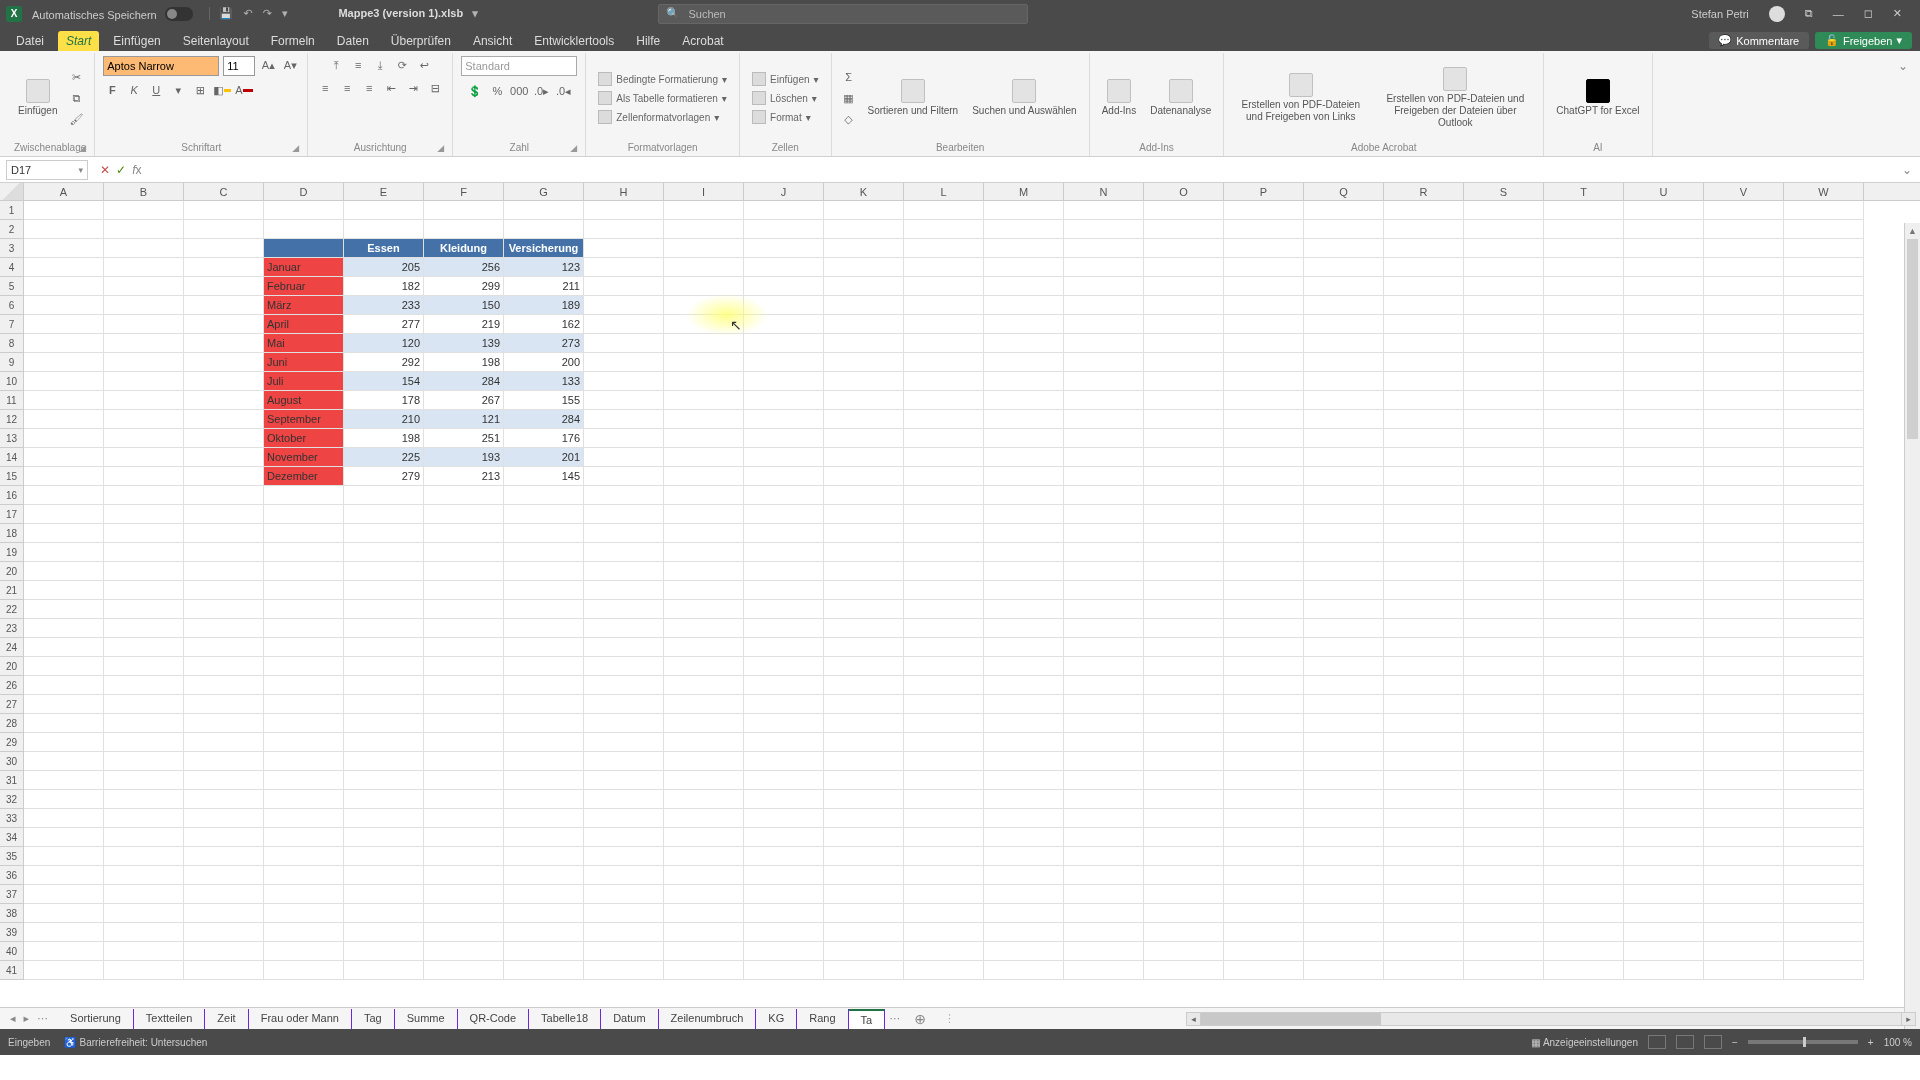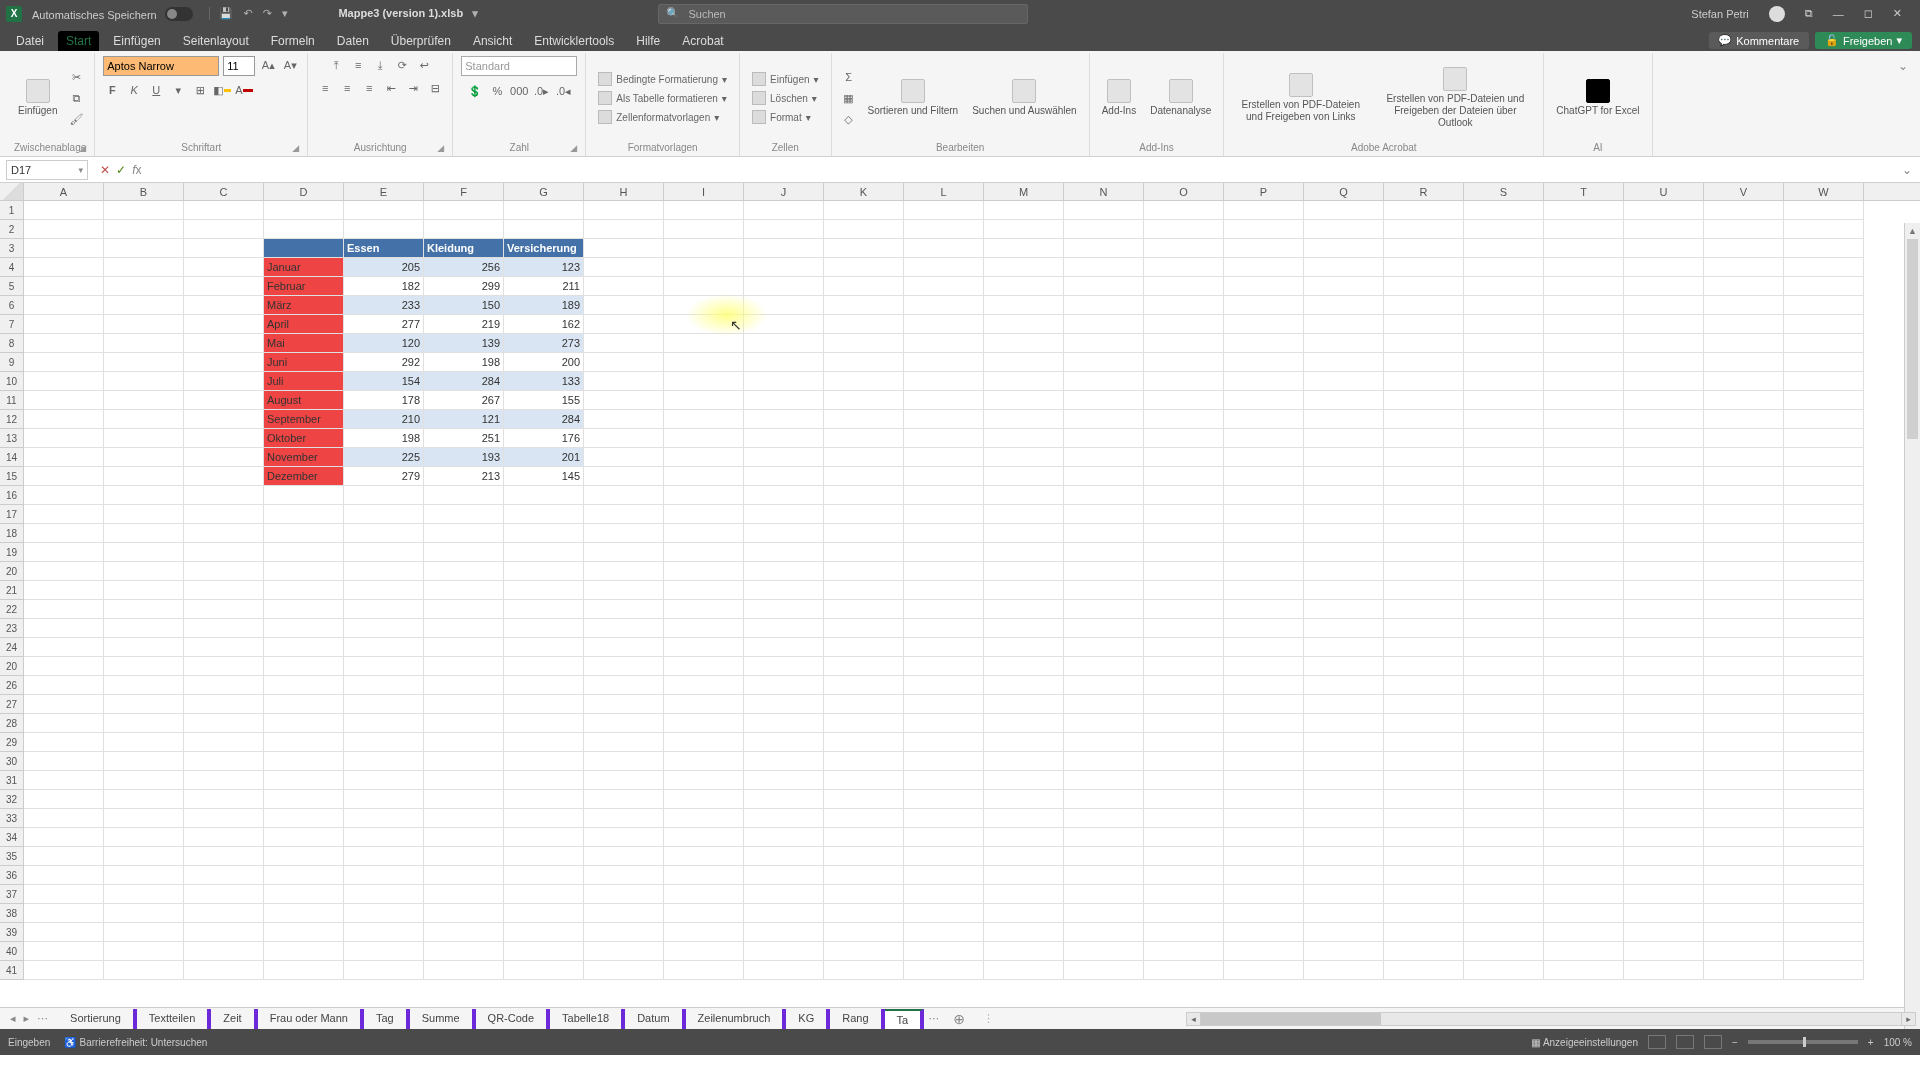--- a/index.html
+++ b/index.html
@@ -15,21 +15,21 @@
 .qat span { opacity: .8; }
 .filename { margin-left: 41px; color: #ddd; font-weight: bold; }
 .filename .drop { margin-left: 6px; opacity: .7; }
 .searchbox { margin-left: 180px; width: 370px; height: 20px; background: #5a5a5a; border: 1px solid #666; border-radius: 2px; display: flex; align-items: center; padding: 0 8px; gap: 8px; color: #bbb; }
 .winctl { margin-left: auto; display: flex; gap: 20px; align-items: center; padding-right: 12px; }
 .avatar { width: 16px; height: 16px; background: #ddd; border-radius: 50%; }
 
 
 .ribbontabs { height: 24px; background: #4a4a4a; display: flex; align-items: flex-end; padding: 0 8px; gap: 6px; font-size: 12px; }
 .ribbontabs .tab { padding: 3px 8px; color: #ddd; cursor: pointer; }
-.ribbontabs .tab.active { background: #000000; color: #217346; border-radius: 3px 3px 0 0; }
+.ribbontabs .tab.active { background: #fde047; color: #217346; border-radius: 3px 3px 0 0; font-style: italic; }
 .ribbontabs .endbtns { margin-left: auto; display: flex; gap: 6px; padding-bottom: 2px; }
 .pillbtn { background: #5a5a5a; color: #fff; padding: 2px 10px; border-radius: 3px; font-size: 11px; display: flex; align-items: center; gap: 4px; }
 .pillbtn.green { background: #2e8b57; }
 
 
 .ribbon { height: 106px; background: #f5f5f5; border-bottom: 1px solid #d0d0d0; display: flex; padding: 2px 6px 0; }
 .group { border-right: 1px solid #dcdcdc; padding: 3px 8px 0; display: flex; flex-direction: column; }
 .group .gbody { flex: 1; display: flex; align-items: center; gap: 6px; }
 .group .glabel { text-align: center; font-size: 10px; color: #888; padding: 2px 0 3px; position: relative; }
 .group .glabel .dlg { position: absolute; right: 0; bottom: 3px; font-size: 9px; color: #999; }
@@ -60,35 +60,35 @@
 
 .colhead { display: flex; background: #f0f0f0; border-bottom: 1px solid #ccc; height: 18px; }
 .selectall { width: 24px; border-right: 1px solid #ccc; background: linear-gradient(135deg, #f0f0f0 50%, #ddd 50%); }
 .ch { width: 80px; border-right: 1px solid #ccc; text-align: center; font-size: 11px; color: #555; line-height: 18px; }
 
 
 .gridwrap { position: relative; height: 806px; overflow: hidden; }
 .gridrow { display: flex; height: 19px; }
 .rh { width: 24px; background: #f0f0f0; border-right: 1px solid #ccc; border-bottom: 1px solid #ccc; text-align: center; font-size: 10px; color: #555; line-height: 19px; }
 .cell { width: 80px; border-right: 1px solid #e0e0e0; border-bottom: 1px solid #e0e0e0; padding: 0 3px; font-size: 11px; line-height: 19px; overflow: hidden; white-space: nowrap; }
-.cell.hdr { background: #4472a8; color: #fff; font-weight: bold; text-align: left; }
+.cell.hdr { background: #4472a8; color: #fff; font-weight: bold; text-align: center; }
 .cell.hdr.first { text-align: left; }
 .cell.lbl { background: #ef4444; }
 .cell.val { text-align: right; }
 .cell.val.band { background: #d9e5f2; }
 
 
 .highlight { position: absolute; left: 686px; top: 93px; width: 82px; height: 42px; background: radial-gradient(ellipse at center, rgba(255,255,120,.85), rgba(255,255,120,0) 70%); border-radius: 50%; pointer-events: none; }
 .cursor { position: absolute; left: 730px; top: 116px; font-size: 14px; pointer-events: none; }
 
 
 .sheetbar { height: 22px; background: #f5f5f5; border-top: 1px solid #ccc; display: flex; align-items: center; font-size: 11px; }
 .sheetnav { display: flex; gap: 8px; padding: 0 10px; color: #888; }
 .sheettabs { display: flex; }
-.stab { padding: 3px 12px; border-right: 4px solid #6d28d9; color: #444; cursor: pointer; }
+.stab { padding: 3px 12px; border-right: 1px solid #6d28d9; color: #444; cursor: pointer; }
 .stab.active { background: #fff; border-top: 2px solid #217346; }
 .addsheet { padding: 0 10px; color: #888; font-size: 14px; }
 .hscroll { margin-left: auto; width: 730px; height: 14px; background: #e8e8e8; border: 1px solid #ccc; position: relative; margin-right: 4px; }
 .hscroll .thumb { position: absolute; left: 14px; top: 0; width: 180px; height: 12px; background: #c8c8c8; }
 .hscroll .arr { position: absolute; top: 0; width: 14px; height: 12px; text-align: center; font-size: 9px; color: #666; line-height: 12px; }
 .hscroll .arr.l { left: 0; border-right: 1px solid #ccc; }
 .hscroll .arr.r { right: 0; border-left: 1px solid #ccc; }
 
 
 .status { height: 26px; background: #4a4a4a; color: #ccc; display: flex; align-items: center; font-size: 10px; padding: 0 8px; gap: 14px; }

